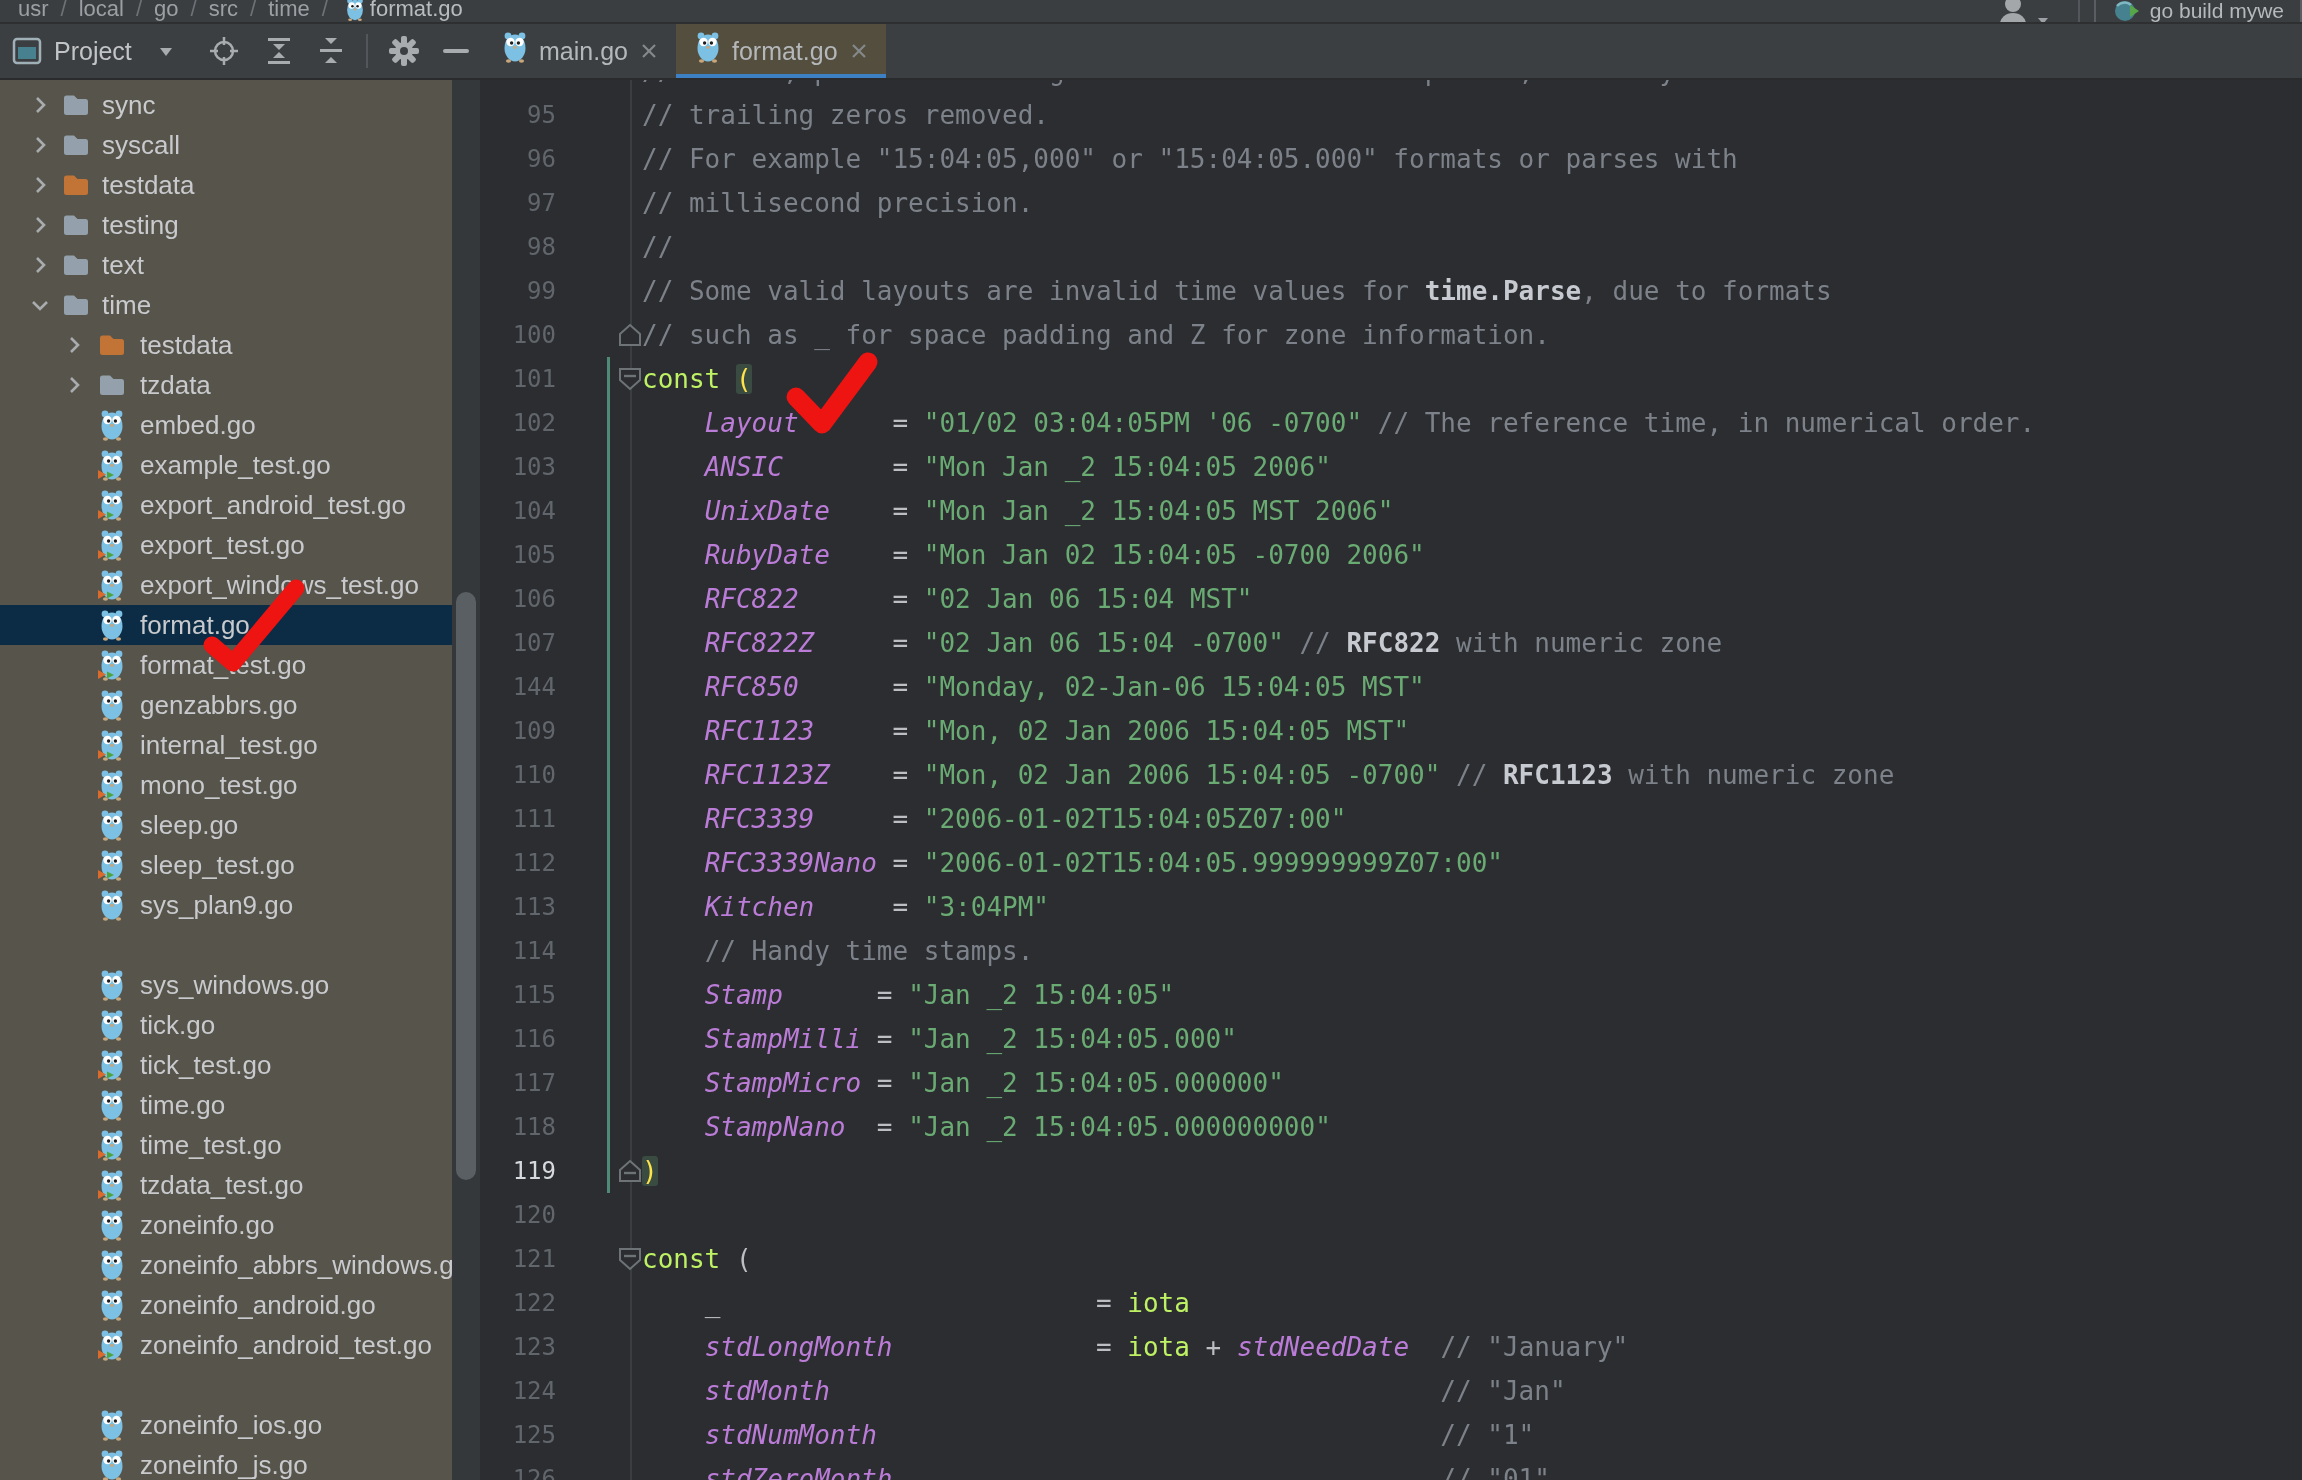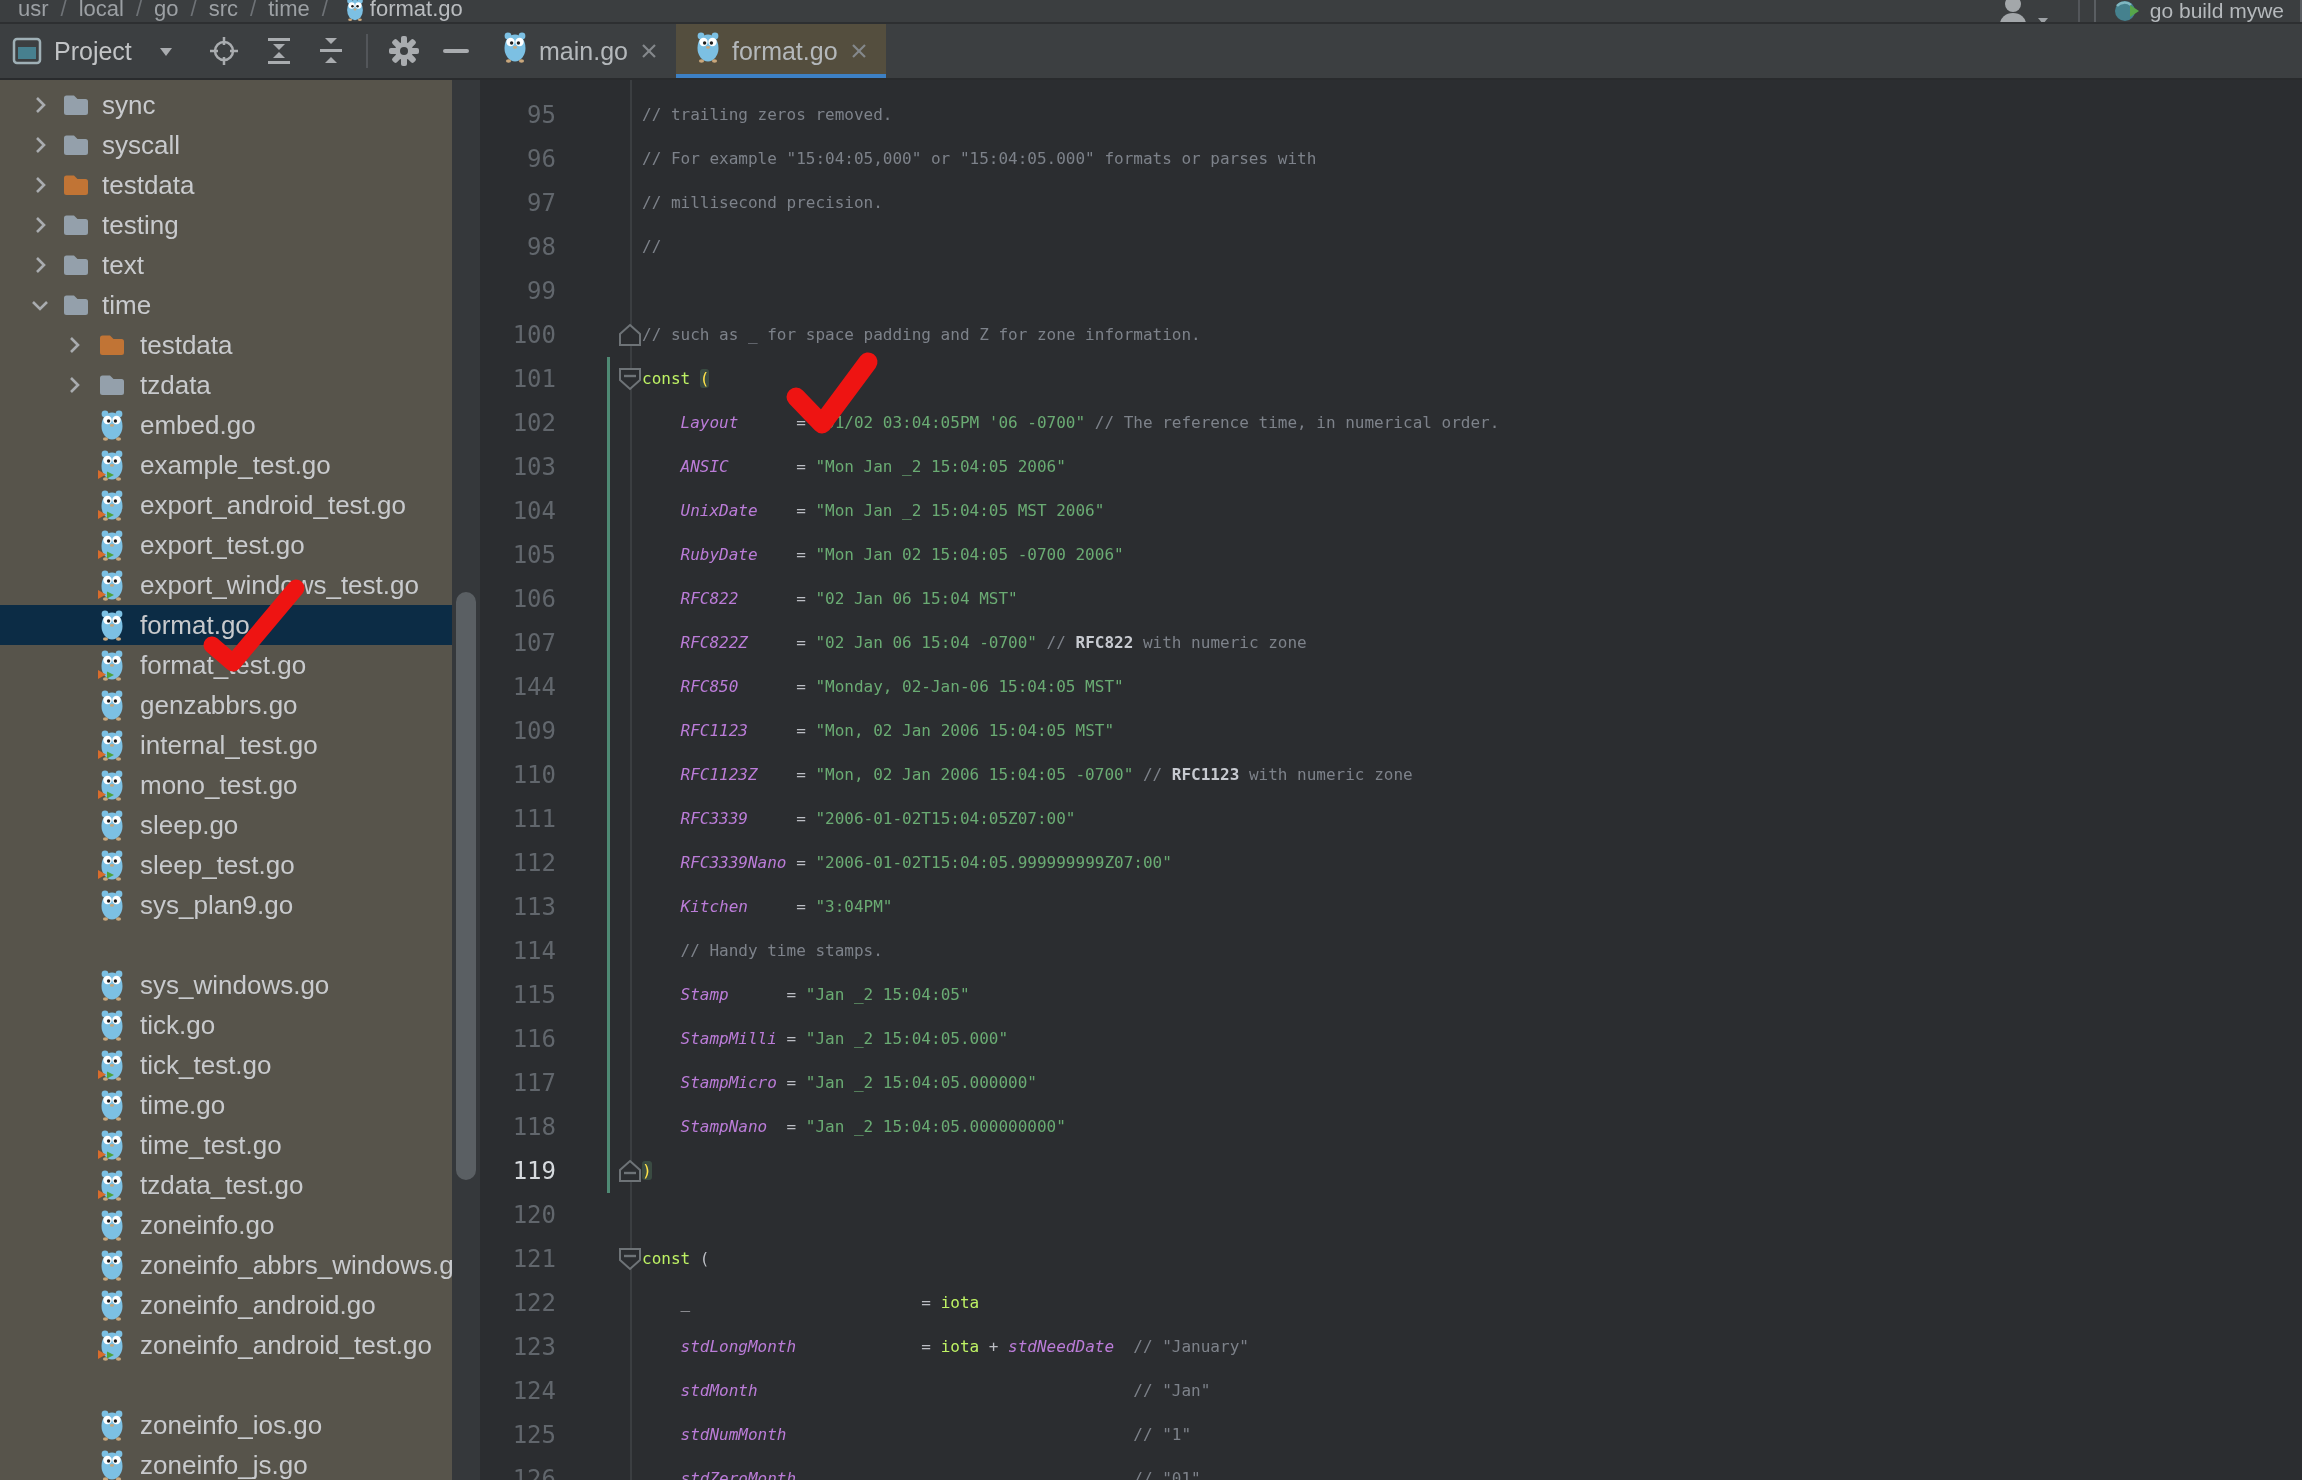--- a/index.html
+++ b/index.html
@@ -49,21 +49,21 @@
   
   #editor{position:absolute;left:480px;top:80px;width:1822px;height:1400px;background:#2B2D30;overflow:hidden;}
   #gutter-sep{position:absolute;left:150px;top:0;width:2px;height:1400px;background:#3B3E41;}
   #fold-range-line{position:absolute;left:127px;width:3px;background:#4F8A74;}
   .cl{position:absolute;left:0;width:1822px;height:44px;}
   .lnum{position:absolute;left:0;top:0;width:76px;height:44px;line-height:44px;text-align:right;
         font-family:"DejaVu Sans Mono",monospace;font-size:24px;color:#61666C;}
   .cl.current .lnum{color:#D6DADE;}
   .lmark{position:absolute;left:137px;top:9px;}
   .ctext{position:absolute;left:162px;top:0;height:44px;line-height:44px;white-space:pre;
-         font-family:"DejaVu Sans Mono",monospace;font-size:16px;color:#BCBEC4;}
+         font-family:"DejaVu Sans Mono",monospace;font-size:26px;color:#BCBEC4;}
   .sg-com{color:#7D828A;}
   .sg-comb{color:#C7CAD0;font-weight:bold;}
   .sg-kw{color:#bef264;}
   .sg-name{color:#BB7CD8;font-style:italic;}
   .sg-str{color:#6AAB73;}
   .sg-plain{color:#BCBEC4;}
   .sg-match{color:#FFE34A;background:#3A4B42;border-radius:3px;}
 
   
   #annot{position:absolute;left:0;top:0;pointer-events:none;}
@@ -714,20 +714,21 @@
         <div class="cl" style="top: 101px;">
           <span class="lnum">97</span>
           <span class="ctext"><span class="sg-com">// millisecond precision.</span></span>
         </div>
         <div class="cl" style="top: 145px;">
           <span class="lnum">98</span>
           <span class="ctext"><span class="sg-com">//</span></span>
         </div>
         <div class="cl" style="top: 189px;">
           <span class="lnum">99</span>
+          <span class="ctext"><span class="sg-com">// Some valid layouts are invalid time values for </span><span class="sg-comb">time.Parse</span><span class="sg-com">, due to formats</span></span>
         </div>
         <div class="cl" style="top: 233px;">
           <span class="lnum">100</span>
           <span class="lmark"><svg width="26" height="26" viewBox="0 0 26 26">
               <path d="M13 3 L23 12 V23 H3 V12 Z" stroke="#6E7377" stroke-width="2" fill="#2B2D30"></path>
             </svg></span>
           <span class="ctext"><span class="sg-com">// such as _ for space padding and Z for zone information.</span></span>
         </div>
         <div class="cl" style="top: 277px;">
           <span class="lnum">101</span>

